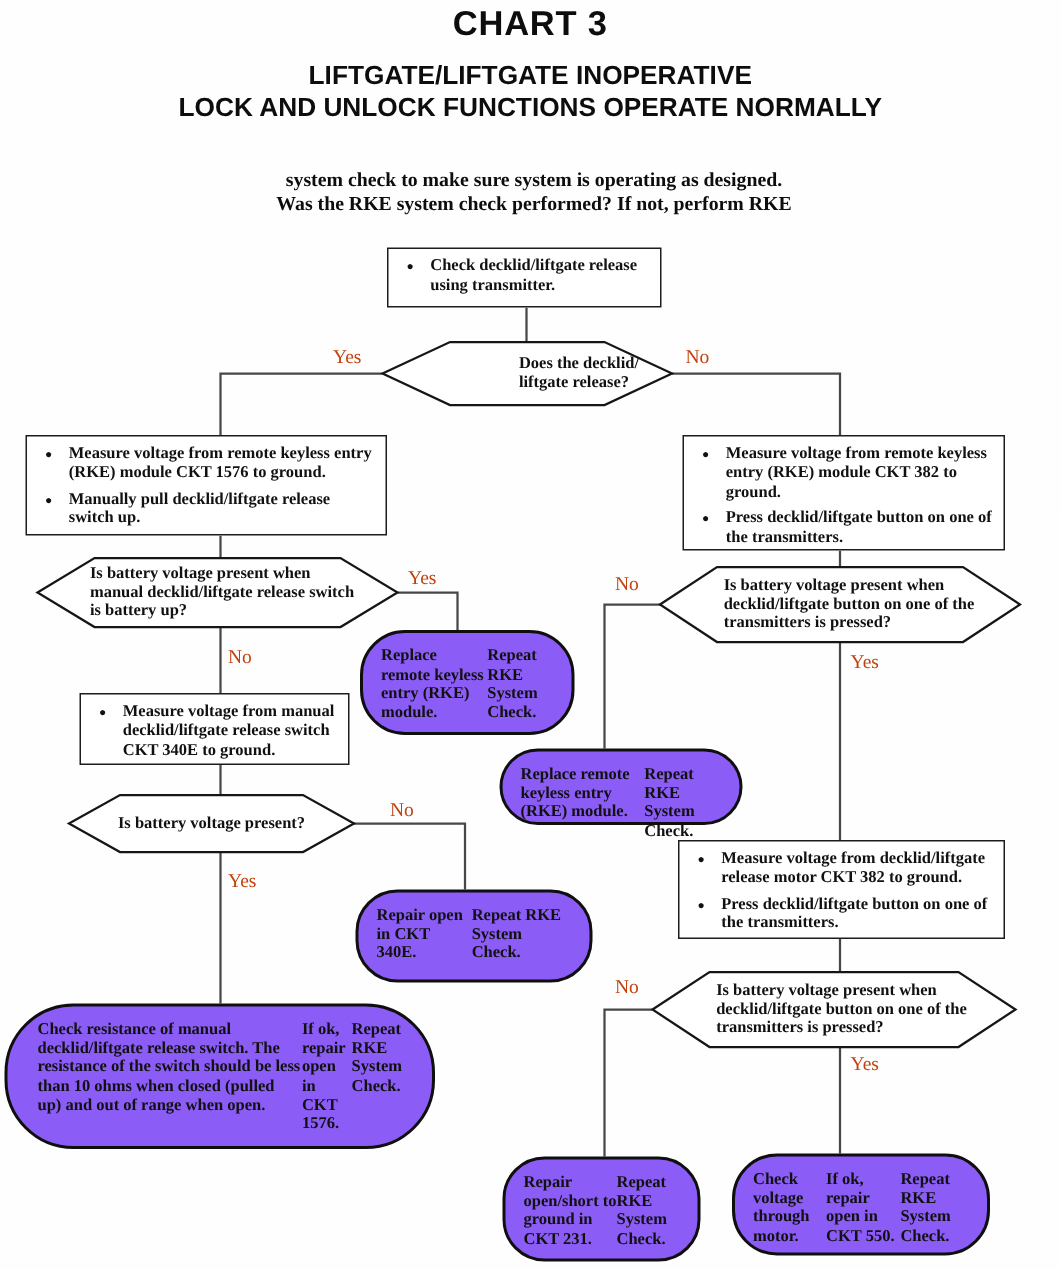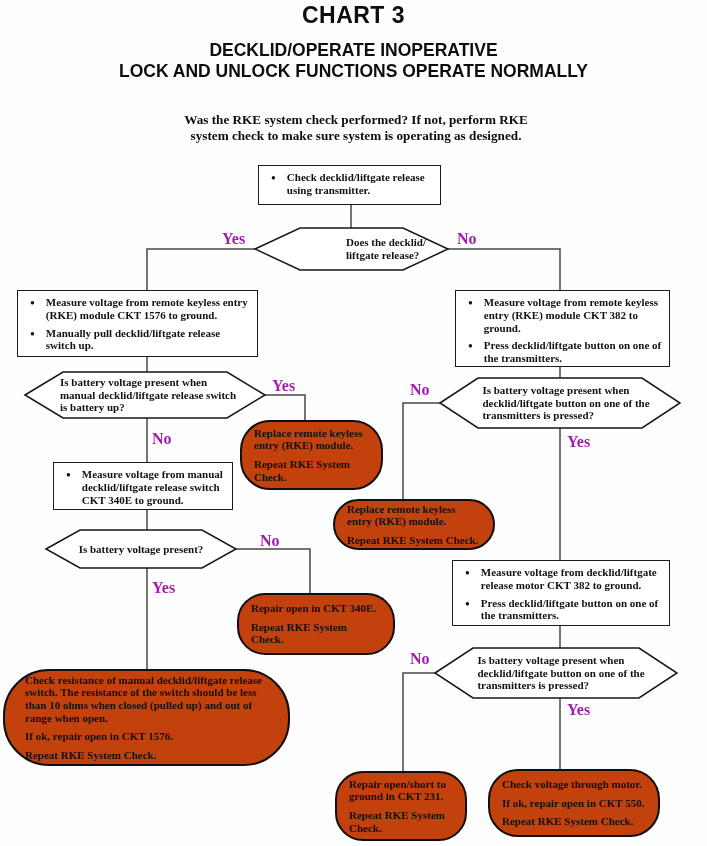--- a/index.html
+++ b/index.html
@@ -11,27 +11,27 @@
   .title{top:2px;font-size:23px;letter-spacing:.5px;}
   .subtitle{top:40px;font-size:17.5px;line-height:1.18;}
   .intro{position:absolute;left:160px;top:112px;width:392px;text-align:center;
          font-weight:bold;font-size:13.2px;line-height:1.22;color:#0d0d0d;}
   .pbox{position:absolute;border:1.6px solid #1c1c1c;background:#fff;box-sizing:border-box;
         padding:5px 6px 4px 10px;}
   .bullets{display:flex;flex-direction:column;gap:5px;}
   .bul{display:flex;align-items:flex-start;}
   .dot{font-size:8px;line-height:13px;margin:0 11px 0 2px;}
   .btxt{font-weight:bold;font-size:11px;line-height:1.16;}
-  .term{position:absolute;border:2.6px solid #0f0f0f;background:#c2410c;box-sizing:border-box;
-        display:flex;flex-direction:column;justify-content:center;padding:6px 12px;}
+  .term{position:absolute;border:2.6px solid #0f0f0f;background:#8b5cf6;box-sizing:border-box;
+        display:flex;flex-direction:row;justify-content:center;padding:6px 12px;}
   .term p{margin:3px 0;font-weight:bold;font-size:11px;line-height:1.15;}
   .dia-text{position:absolute;display:flex;align-items:center;justify-content:center;
             text-align:left;font-weight:bold;font-size:11px;line-height:1.18;}
   .dia-text span{display:block;}
-  .lbl{position:absolute;font-weight:bold;font-size:16px;color:#a21caf;}
+  .lbl{position:absolute;font-weight:normal;font-size:13px;color:#c2410c;}
 </style>
 </head>
 <body>
 
 <div id="page">
 
   <svg id="wires" width="707" height="846" viewBox="0 0 707 846">
     <g stroke="#474747" stroke-width="1.5" fill="none">
       <polyline points="351,205 351,228"></polyline>
       <polyline points="255,249 147,249 147,290"></polyline>
@@ -53,26 +53,26 @@
       <polygon points="255,249 300,228 403,228 448,249 403,270 300,270"></polygon>
       <polygon points="25,395 63,372 227,372 265,395 227,418 63,418"></polygon>
       <polygon points="46,549 80,530 202,530 236,549 202,568 80,568"></polygon>
       <polygon points="440,403 478,378 642,378 680,403 642,428 478,428"></polygon>
       <polygon points="435,673 473,648 639,648 677,673 639,698 473,698"></polygon>
     </g>
   </svg>
 
   <div class="hdr title">CHART 3</div>
   <div class="hdr subtitle">
-    <div>DECKLID/OPERATE INOPERATIVE</div>
+    <div>LIFTGATE/LIFTGATE INOPERATIVE</div>
     <div>LOCK AND UNLOCK FUNCTIONS OPERATE NORMALLY</div>
   </div>
   <div class="intro">
+    <div>system check to make sure system is operating as designed.</div>
     <div>Was the RKE system check performed? If not, perform RKE</div>
-    <div>system check to make sure system is operating as designed.</div>
   </div>
 
   <div class="pbox" style="left:258px;top:165px;width:183px;height:40px;">
     <div class="bullets">
       <div class="bul">
         <span class="dot">●</span>
         <span class="btxt">Check decklid/liftgate release using transmitter.</span>
       </div>
     </div>
   </div>

